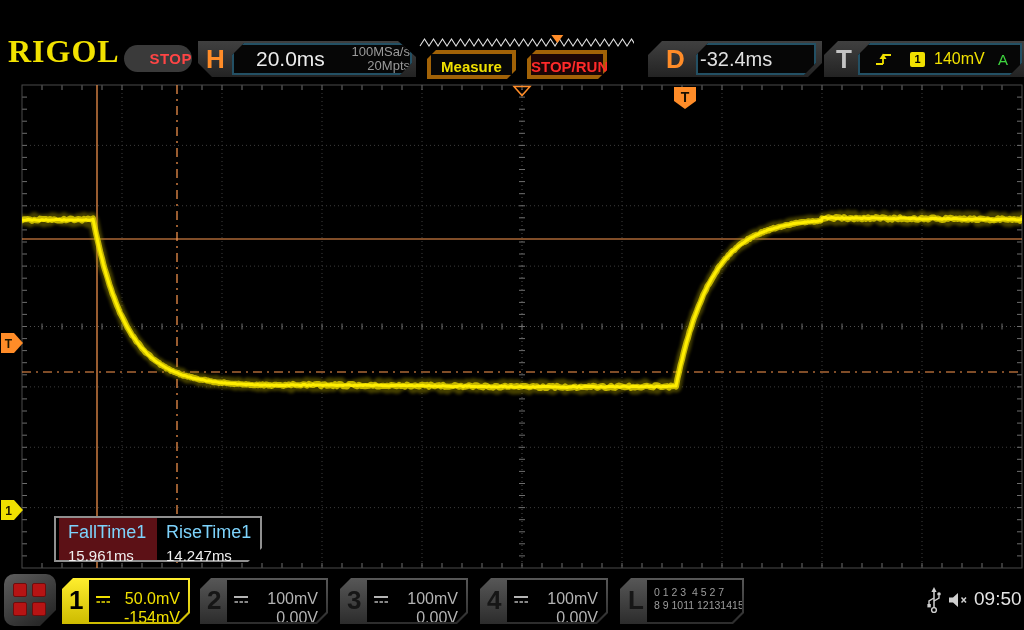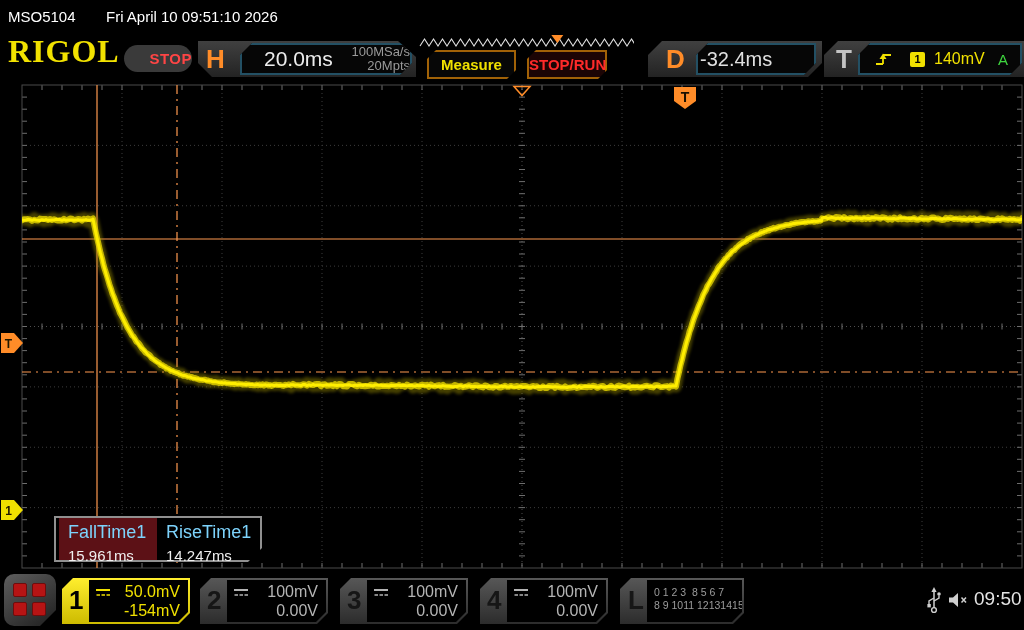--- a/index.html
+++ b/index.html
@@ -22,32 +22,32 @@
   .plate{position:absolute;top:9px;height:36px;background:linear-gradient(180deg,#404040,#232323)}
   .plate.h{left:198px;width:218px;clip-path:polygon(0 0,calc(100% - 18px) 0,100% 16px,100% 100%,14px 100%,0 calc(100% - 14px))}
   .plate.d{left:648px;width:174px;clip-path:polygon(14px 0,100% 0,100% calc(100% - 14px),calc(100% - 14px) 100%,0 100%,0 14px)}
   .plate.t{left:824px;width:200px;clip-path:polygon(14px 0,100% 0,100% 100%,0 100%,0 14px)}
   .plate-label{position:absolute;top:3px;font-size:26px;font-weight:bold}
   .plate-label.orange{color:#ff8c28}
   .plate-label.gray{color:#c4c4c4}
   .pbox{position:absolute;top:2px;bottom:2px;background:#060606;border:2px solid #235064;
         display:flex;align-items:center;
         clip-path:polygon(12px 0,100% 0,100% calc(100% - 12px),calc(100% - 12px) 100%,0 100%,0 12px)}
-  .plate.h .plate-label{left:8px}   .plate.h .pbox{left:42px;right:4px}
+  .plate.h .plate-label{left:8px}   .plate.h .pbox{left:34px;right:4px}
   .plate.d .plate-label{left:18px}  .plate.d .pbox{left:48px;right:6px}
   .plate.t .plate-label{left:12px}  .plate.t .pbox{left:34px;right:2px}
   .tb-val{margin-left:22px;font-size:21px;color:#ededed}
   .sr-block{margin-left:auto;margin-right:0;text-align:right;font-size:13px;line-height:14px;color:#9a9a9a}
   .delay-val{margin-left:2px;font-size:20px;color:#e0e0e0}
   .trig-icon{margin-left:14px}
   .trig-badge{margin-left:16px;width:15px;height:15px;background:#f0e000;color:#000;font-size:11px;
         font-weight:bold;text-align:center;line-height:15px;border-radius:2px}
   .trig-level{margin-left:9px;color:#f0e000;font-size:16px}
   .trig-sweep{margin-left:auto;margin-right:12px;color:#3ed43e;font-size:15px}
-  .chambtn{position:absolute;top:18px;height:29px;background:#070707;border:2px solid #a16207;
+  .chambtn{position:absolute;top:18px;height:29px;background:#070707;border:4px solid #a16207;
         clip-path:polygon(9px 0,100% 0,100% calc(100% - 9px),calc(100% - 9px) 100%,0 100%,0 9px);
         font-weight:bold;text-align:center;line-height:25px;font-size:15px}
   .chambtn.measure{left:427px;width:89px;color:#f0e000}
   .chambtn.stoprun{left:527px;width:80px;color:#ff2a2a;background:#1c0505}
   #record-bar{position:absolute;left:418px;top:2px}
 
   
   #scope-svg{position:absolute;left:0;top:0;z-index:1}
 
   
@@ -66,21 +66,21 @@
         clip-path:polygon(0 0,100% 0,100% calc(100% - 16px),calc(100% - 16px) 100%,0 100%)}
   .menu-icon i{position:absolute;width:14px;height:14px;background:#b61414;border-radius:2px;border:1px solid #6e0c0c}
   .mi-a{left:9px;top:9px}.mi-b{left:28px;top:9px}.mi-c{left:9px;top:28px}.mi-d{left:28px;top:28px}
   .ch,.lbox{position:absolute;top:6px;height:46px;background:linear-gradient(180deg,#575757,#2c2c2c);
         clip-path:polygon(11px 0,100% 0,100% calc(100% - 11px),calc(100% - 11px) 100%,0 100%,0 11px)}
   .ch{width:128px}
   .ch.active{background:linear-gradient(180deg,#ffee2e,#cdbb00)}
   .ch-num{position:absolute;left:7px;top:7px;font-size:26px;font-weight:bold;color:#161616}
   .ch.active .ch-num{color:#000}
   .ch-vals{position:absolute;left:27px;top:2px;right:2px;bottom:2px;background:#000;color:#b4b4b4;
-        padding:3px 6px 0 6px;
+        padding:10px 6px 0 6px;
         clip-path:polygon(0 0,100% 0,100% calc(100% - 10px),calc(100% - 10px) 100%,0 100%)}
   .ch.active .ch-vals{color:#f0e000}
   .ch-line1{display:flex;align-items:center;font-size:16px}
   .ch-line1 .val{margin-left:auto;padding-right:2px}
   .ch-line2{text-align:right;font-size:16px;margin-top:1px;padding-right:2px}
   .lbox{left:620px;width:124px}
   .l-num{position:absolute;left:8px;top:7px;font-size:26px;font-weight:bold;color:#161616}
   .l-vals{position:absolute;left:27px;top:2px;right:2px;bottom:2px;background:#000;
         clip-path:polygon(0 0,100% 0,100% calc(100% - 10px),calc(100% - 10px) 100%,0 100%)}
   .l-row{font-size:10.5px;color:#9c9c9c;white-space:pre;line-height:13px;padding-left:7px}
@@ -137,24 +137,20 @@
       </g>
       <path d="M514 86.5 h16 l-8 9 z" stroke="#ff8c28" stroke-width="1.5" fill="none"></path>
       <path d="M674 87 h22 v14 l-11 8 l-11 -8 z" fill="#ff8c28"></path>
       <text x="685" y="102" text-anchor="middle" font-size="14" font-weight="bold" fill="#1a1000" font-family="Liberation Sans, sans-serif">T</text>
       <path d="M1 333 h13 l9 10 l-9 10 h-13 z" fill="#ff8c28"></path>
       <text x="8.5" y="347.5" text-anchor="middle" font-size="12" font-weight="bold" fill="#201800" font-family="Liberation Sans, sans-serif">T</text>
       <path d="M1 500 h13 l9 10 l-9 10 h-13 z" fill="#f0e000"></path>
       <text x="8.5" y="514.5" text-anchor="middle" font-size="12" font-weight="bold" fill="#201800" font-family="Liberation Sans, sans-serif">1</text>
     </svg>
 
-  <div class="titlebar">
-    <span class="tb-model">MSO5104</span>
-    <span class="tb-date">Fri April 10 09:51:10 2026</span>
-  </div>
 
   <div class="header">
     <div class="brand">RIGOL</div>
     <div class="stop-pill">STOP</div>
 
     <div class="plate h">
       <span class="plate-label orange">H</span>
       <div class="pbox">
         <span class="tb-val">20.0ms</span>
         <div class="sr-block">
@@ -265,21 +261,21 @@
           </svg>
           <span class="val">100mV</span>
         </div>
         <div class="ch-line2">0.00V</div>
       </div>
     </div>
 
     <div class="lbox">
       <span class="l-num">L</span>
       <div class="l-vals">
-        <div class="l-row first">0 1 2 3  8 5 6 7</div>
+        <div class="l-row first">0 1 2 3  4 5 2 7</div>
         <div class="l-row">8 9 1011 12131415</div>
       </div>
     </div>
 
     <svg class="statusicon" style="left:926px;top:14px" width="16" height="28" viewBox="0 0 16 28">
       <path d="M8 5 V22" stroke="#cfcfcf" stroke-width="1.5" fill="none"></path>
       <path d="M8 1 L5.4 6 H10.6 Z" fill="#cfcfcf"></path>
       <path d="M8 12 L3 15 V18" stroke="#cfcfcf" stroke-width="1.4" fill="none"></path>
       <rect x="1.4" y="18" width="3.4" height="3.4" fill="#cfcfcf"></rect>
       <path d="M8 15 L13 12 V9.5" stroke="#cfcfcf" stroke-width="1.4" fill="none"></path>

